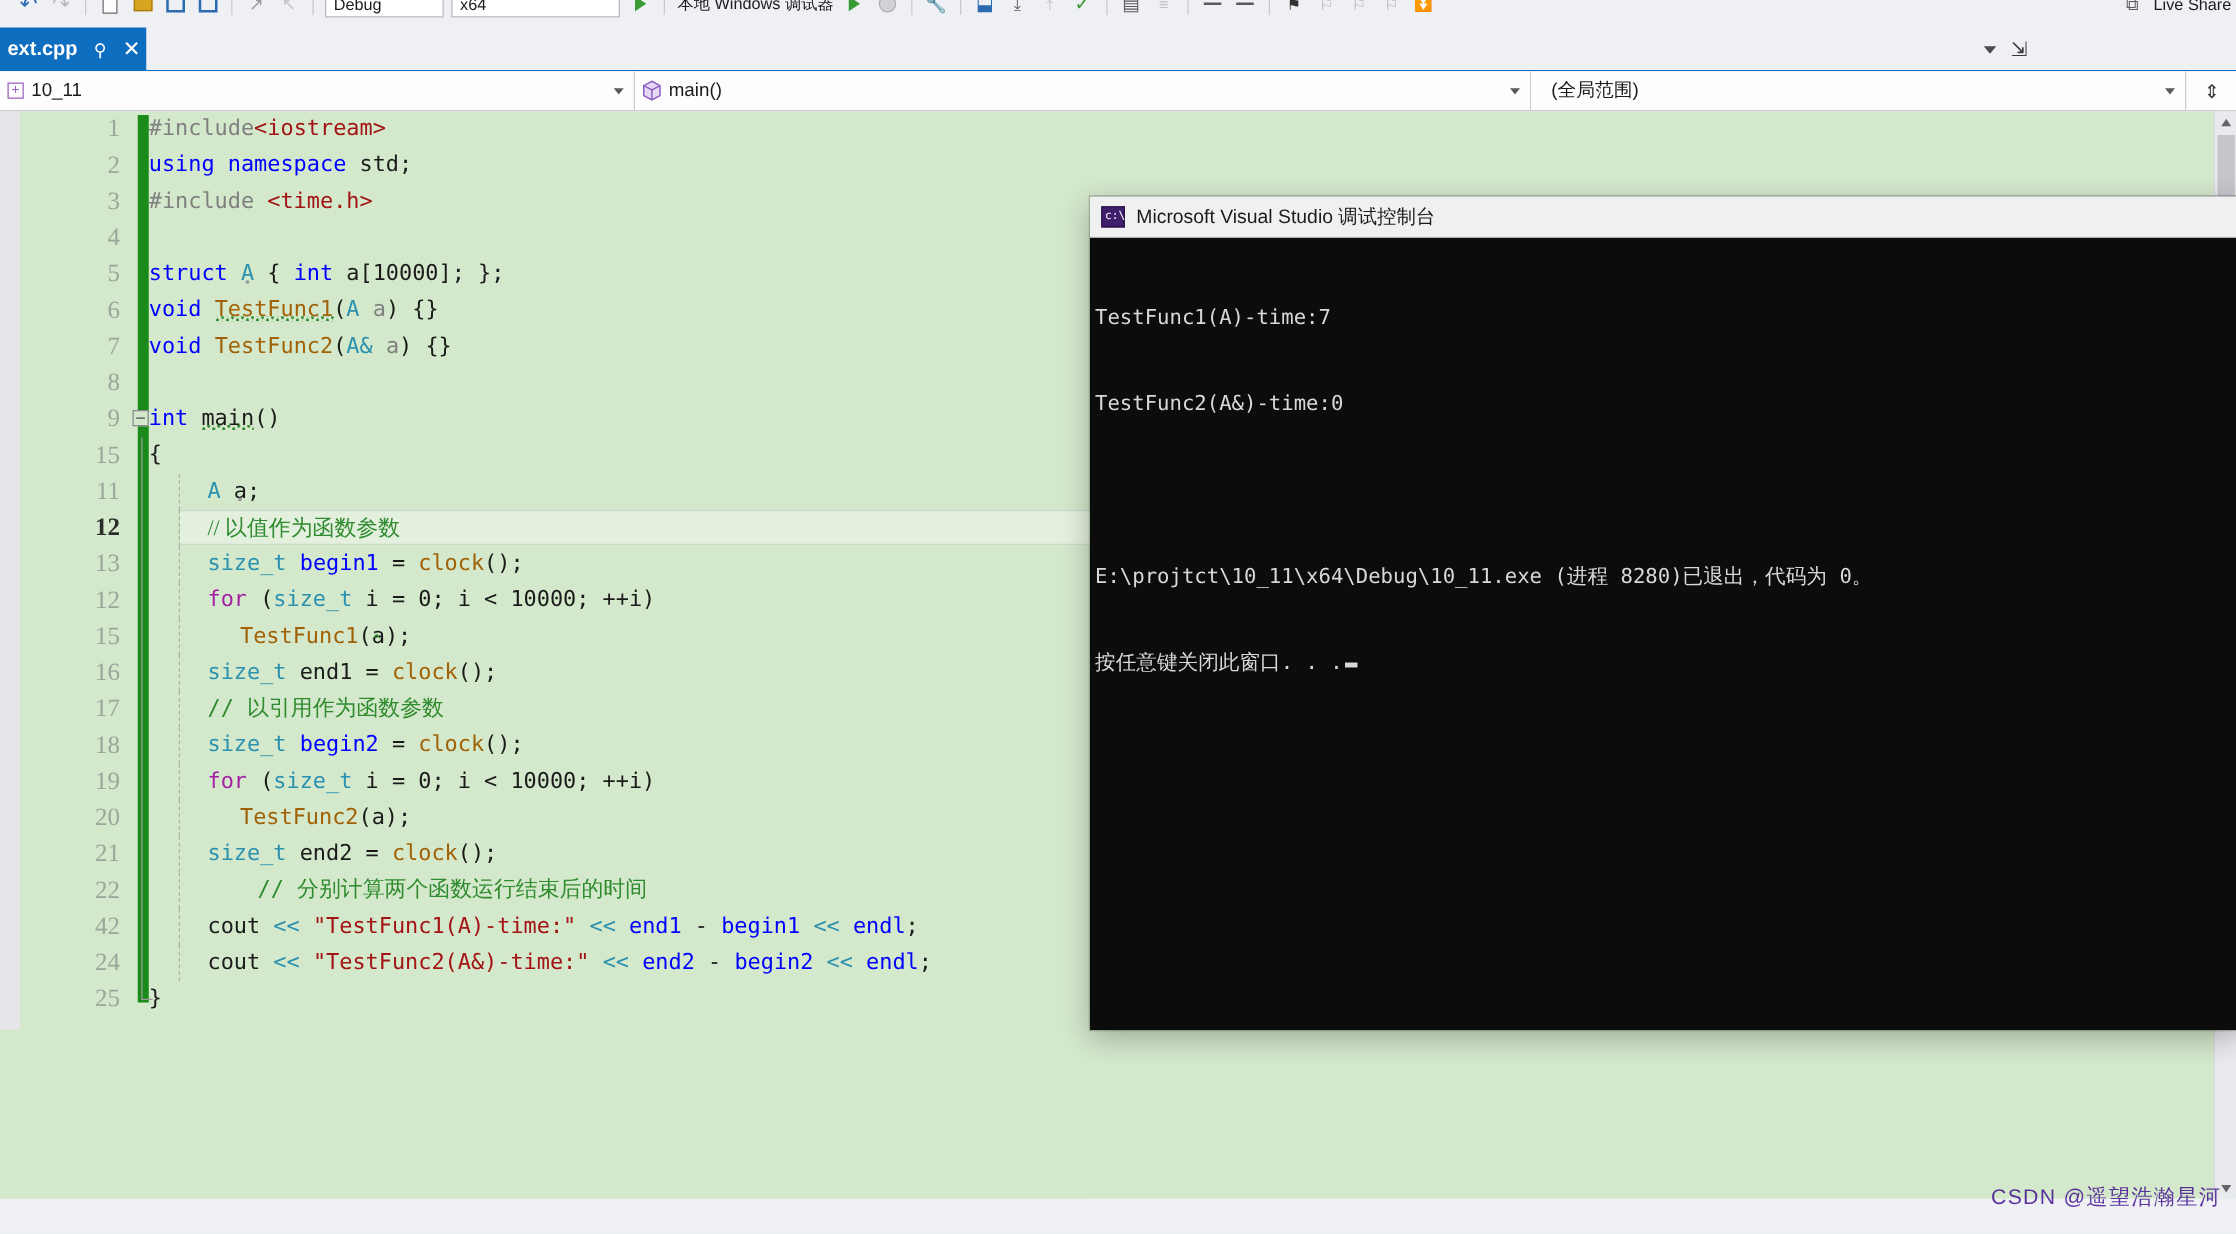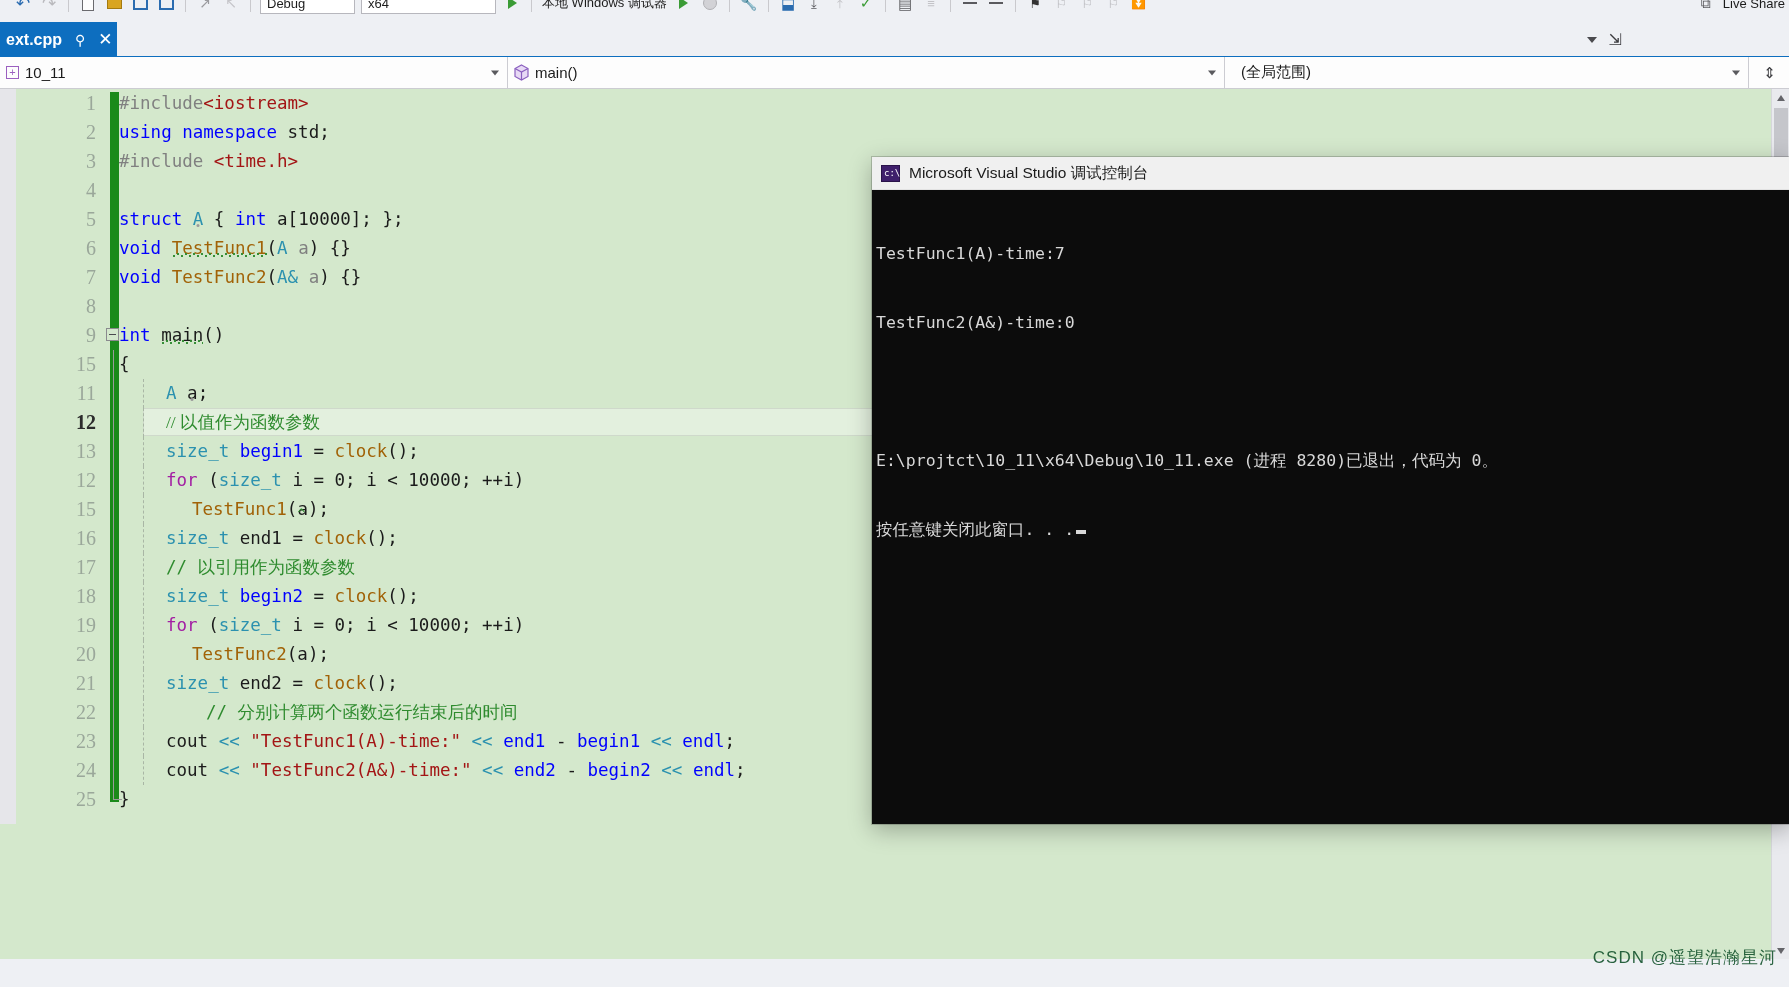--- a/index.html
+++ b/index.html
@@ -236,21 +236,21 @@
   #bottom {
     position:absolute; left:0; top:959px; width:1789px; height:28px;
     background:#eef0f4;
   }
   #ed-bottom-band {
     position:absolute; left:0; top:824px; width:872px; height:135px;
     background:#d4e8cc;
   }
   #watermark {
     position:absolute; right:12px; bottom:18px;
-    font-size:17px; color:#14532d; opacity:.9;
+    font-size:17px; color:#4c1d95; opacity:.9;
     font-family:"Liberation Sans", sans-serif;
     letter-spacing:1px;
   }
 </style>
 </head>
 <body>
 
 <div id="toolbar">
   <div id="toolbar-inner">
     <div class="tb-item">
@@ -460,21 +460,21 @@
     <div class="row">
         <span class="ln">20</span>
       </div>
     <div class="row">
         <span class="ln">21</span>
       </div>
     <div class="row">
         <span class="ln">22</span>
       </div>
     <div class="row">
-        <span class="ln">23</span>
+        <span class="ln">42</span>
       </div>
     <div class="row">
         <span class="ln">24</span>
       </div>
     <div class="row">
         <span class="ln">25</span>
       </div>
   </div>
 
   <div id="ed-code">

